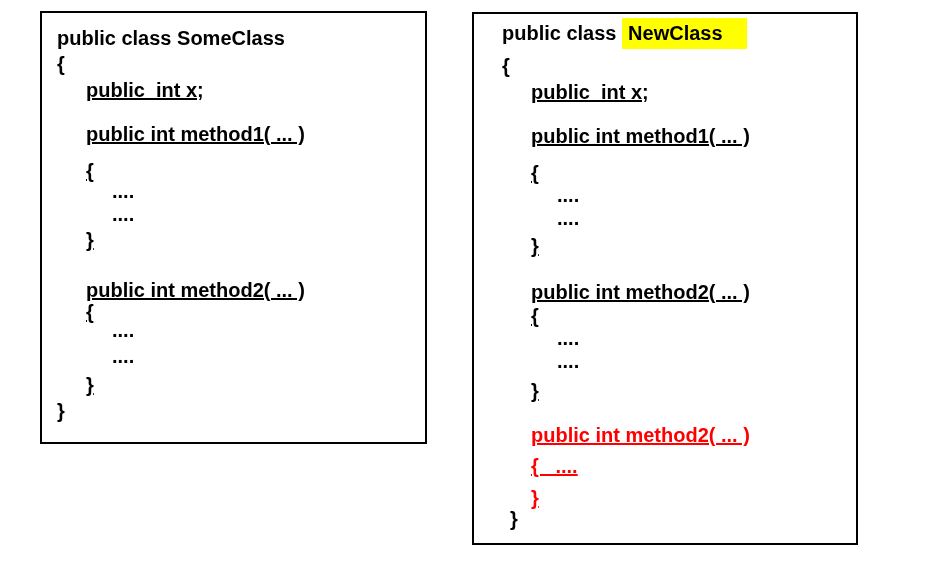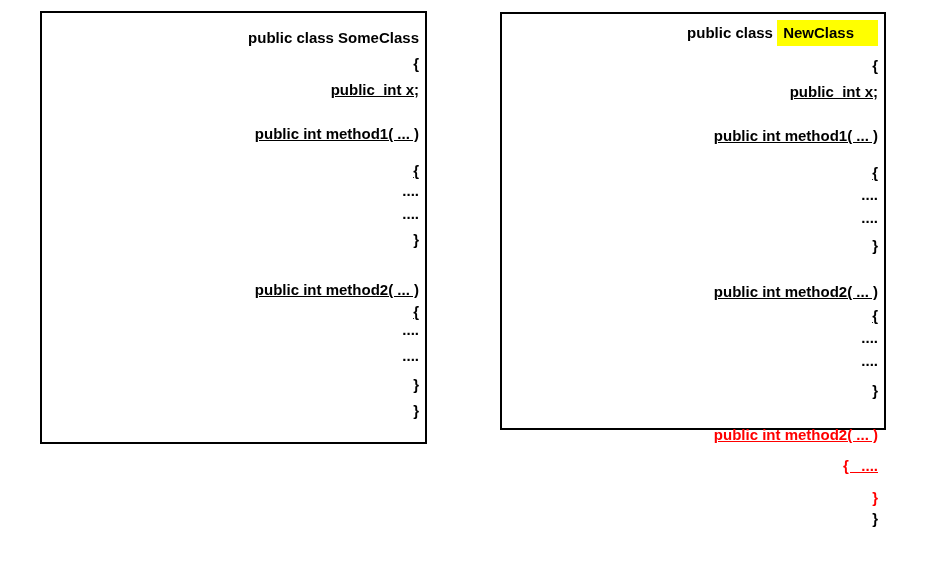--- a/index.html
+++ b/index.html
@@ -22,33 +22,32 @@
     box-sizing: border-box;
   }
   .code-box.left {
     left: 40px;
     top: 11px;
     width: 387px;
     height: 433px;
     padding: 12px 6px 0 15px;
   }
   .code-box.right {
-    left: 500px;
+    left: 472px;
     top: 12px;
     width: 386px;
-    height: 418px;
-    padding: 6px 6px 0 10px;
+    height: 533px;
+    padding: 6px 6px 0 28px;
   }
   .line {
     font-weight: bold;
-    font-size: 15px;
+    font-size: 20px;
     line-height: 26px;
     color: #000000;
     white-space: pre;
-    text-align: right;
   }
   .i1 { padding-left: 29px; text-decoration: underline; }
   .i2 { padding-left: 55px; }
   .red { color: #ff0000; }
   .hl {
     background: #ffff00;
     padding: 4px 24px 5px 6px;
   }
 </style>
 </head>

